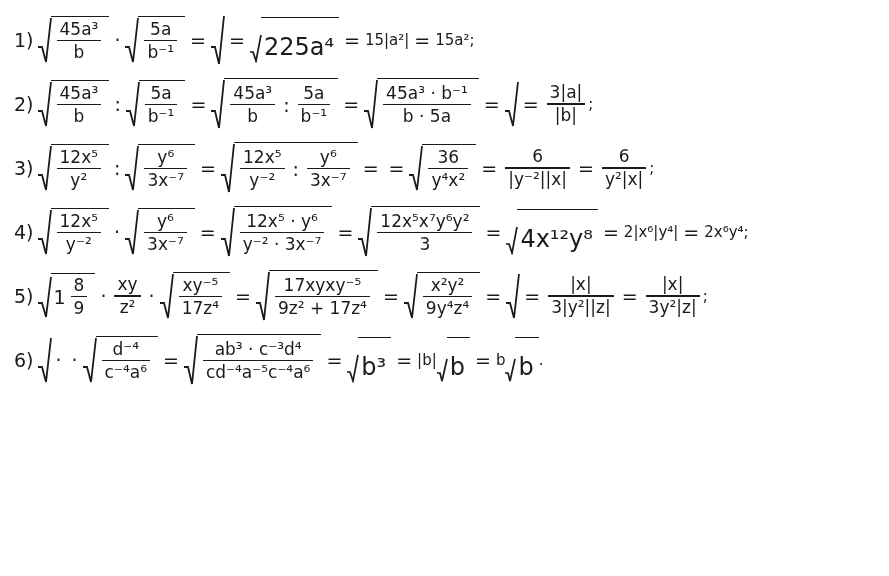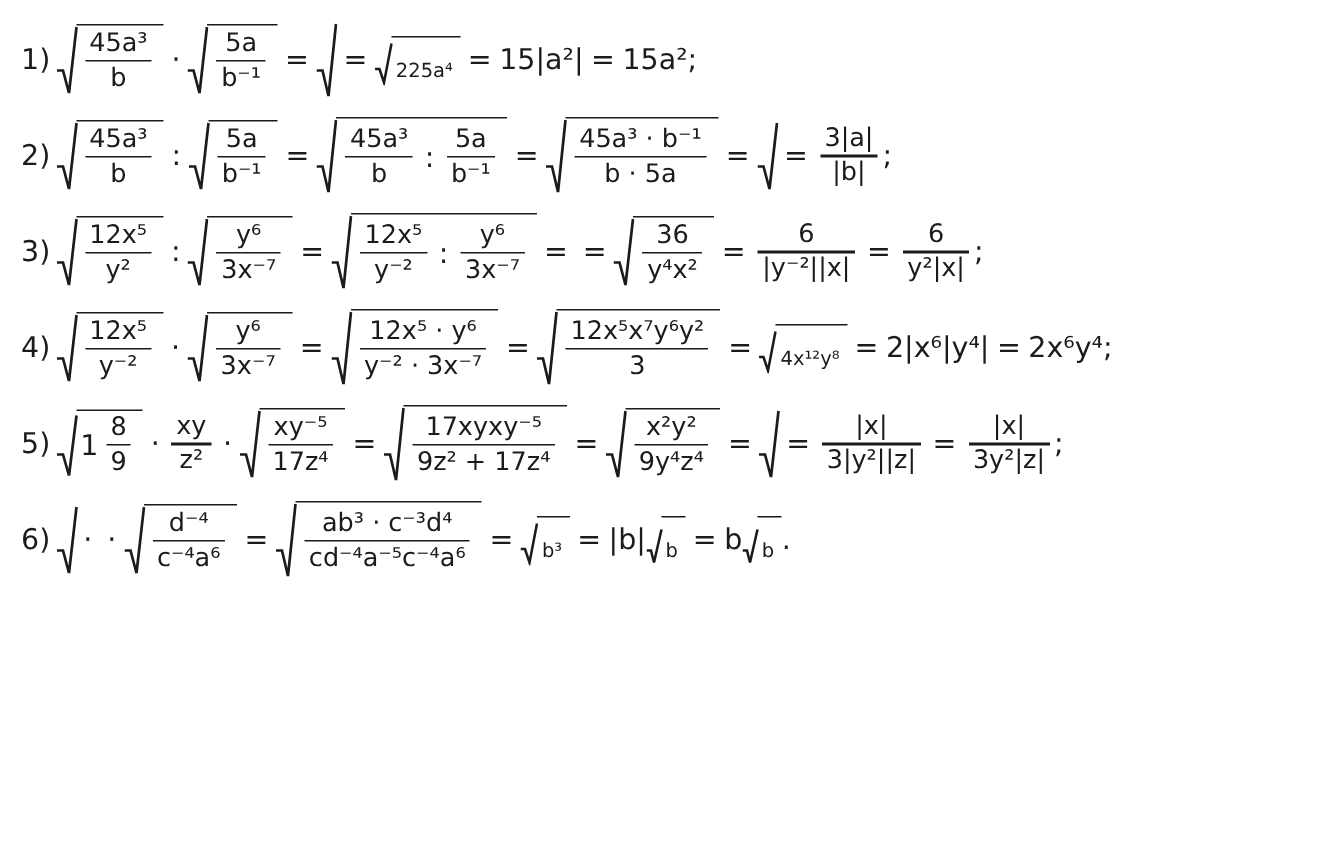--- a/index.html
+++ b/index.html
@@ -32,21 +32,21 @@
     font-size: 19px;
     margin-right: 4px;
     align-self: center;
   }
   .op {
     font-size: 19px;
     margin: 0 5px;
     align-self: center;
   }
   .txt {
-    font-size: 19px;
+    font-size: 15px;
     align-self: center;
   }
   
   .frac {
     display: inline-flex;
     flex-direction: column;
     align-items: center;
     justify-content: flex-start;
     vertical-align: middle;
     line-height: 1.08;
@@ -76,21 +76,21 @@
     margin-right: -1px;
   }
   .rad .body {
     border-top: 1.8px solid #1b1b1b;
     padding: 2px 5px 2px 3px;
     display: inline-flex;
     align-items: center;
     justify-content: center;
   }
   .rad .body.plain {
-    font-size: 13px;
+    font-size: 24px;
     padding-top: 15px;
   }
   .mixed {
     display: inline-flex;
     align-items: center;
     font-size: 19px;
   }
   .mixed .whole { margin-right: 2px; }
 </style>
 </head>

